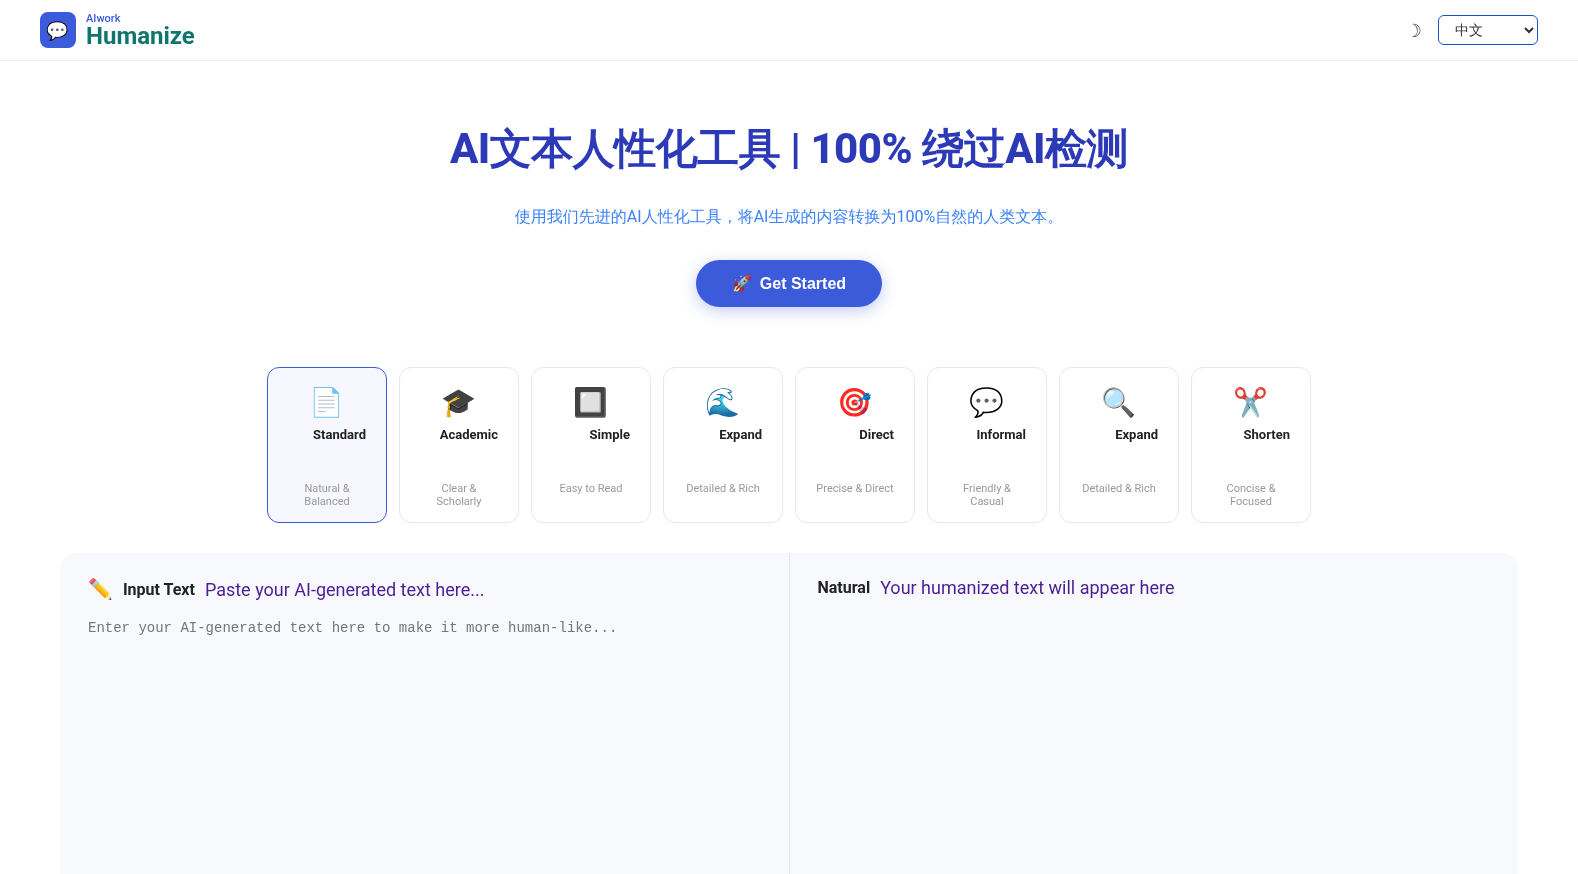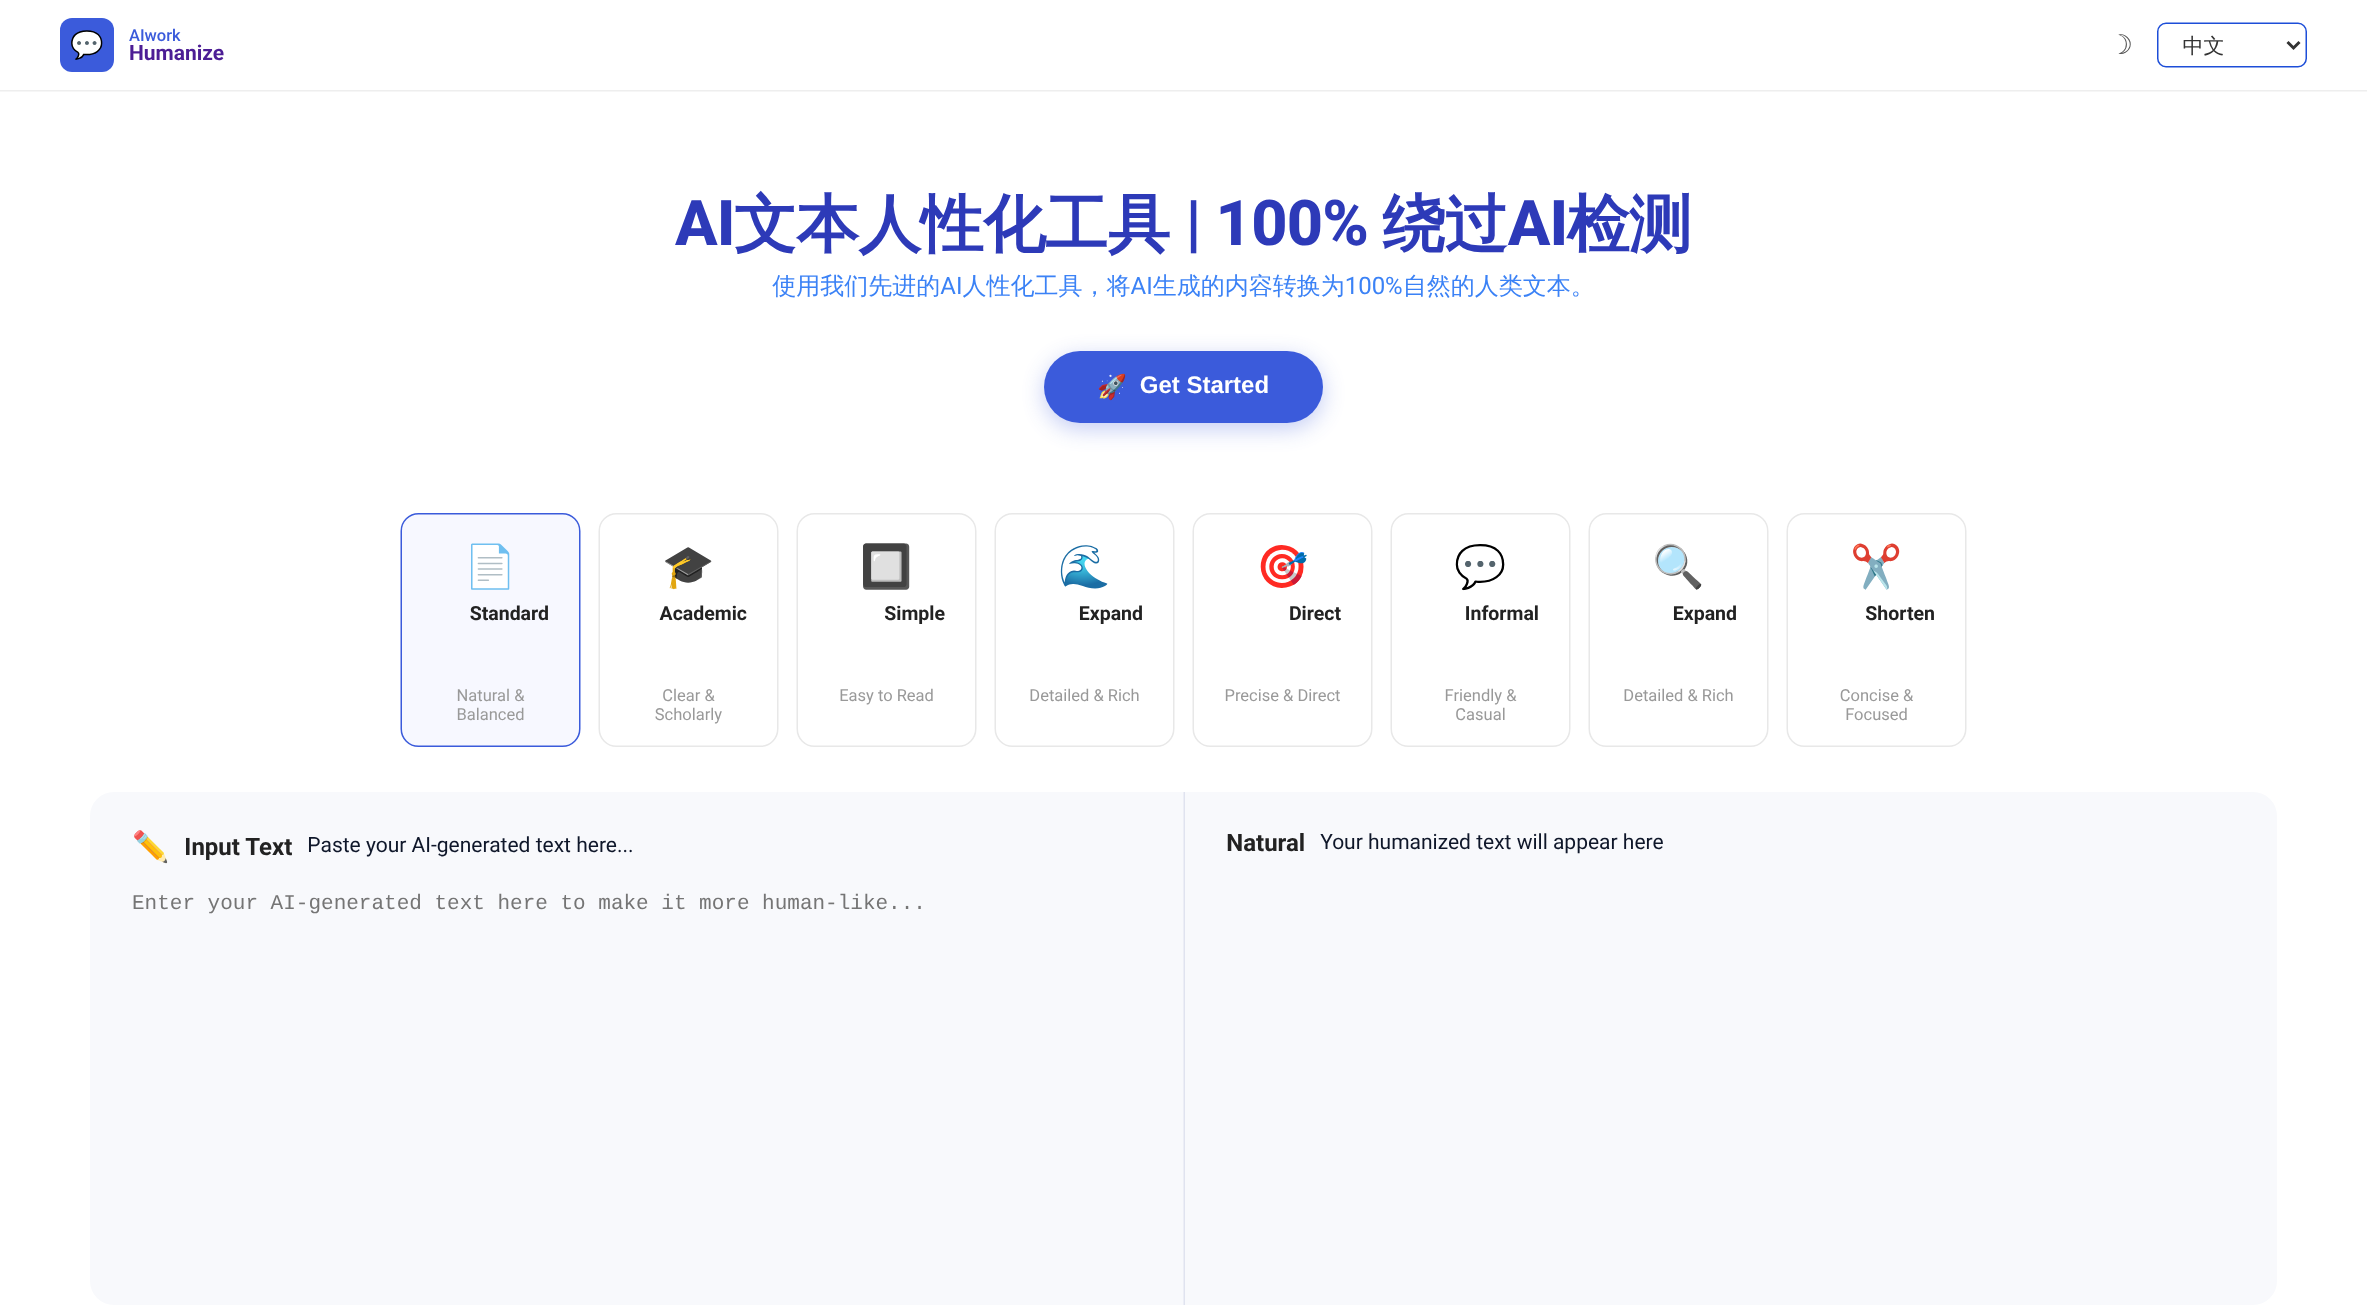--- a/index.html
+++ b/index.html
@@ -42,23 +42,23 @@
       display: flex;
       flex-direction: column;
       line-height: 1;
     }
     .logo-aiwork {
       font-size: 11px;
       color: #3b5bdb;
       font-weight: 500;
     }
     .logo-humanize {
-      font-size: 14px;
+      font-size: 24px;
       font-weight: 700;
-      color: #4c1d95;
+      color: #0f766e;
     }
     .header-right {
       display: flex;
       align-items: center;
       gap: 16px;
     }
     .moon-icon {
       font-size: 18px;
       cursor: pointer;
       color: #555;
@@ -76,21 +76,21 @@
 
     
     .hero {
       text-align: center;
       padding: 60px 20px 30px;
     }
     .hero-title {
       font-size: 42px;
       font-weight: 800;
       color: #c5cae0;
-      margin-bottom: 4px;
+      margin-bottom: 30px;
       letter-spacing: -0.5px;
     }
     .hero-title span {
       color: #2d3ab8;
     }
     .hero-subtitle {
       font-size: 16px;
       color: #3b82f6;
       margin-bottom: 32px;
     }
@@ -181,22 +181,22 @@
     }
     .editor-pane-icon {
       font-size: 20px;
     }
     .editor-pane-title {
       font-size: 16px;
       font-weight: 700;
       color: #222;
     }
     .editor-pane-hint {
-      font-size: 14px;
-      color: #0f172a;
+      font-size: 18px;
+      color: #4c1d95;
       text-align: center;
     }
     .editor-textarea {
       width: 100%;
       min-height: 250px;
       border: none;
       background: transparent;
       font-size: 14px;
       color: #888;
       resize: none;

